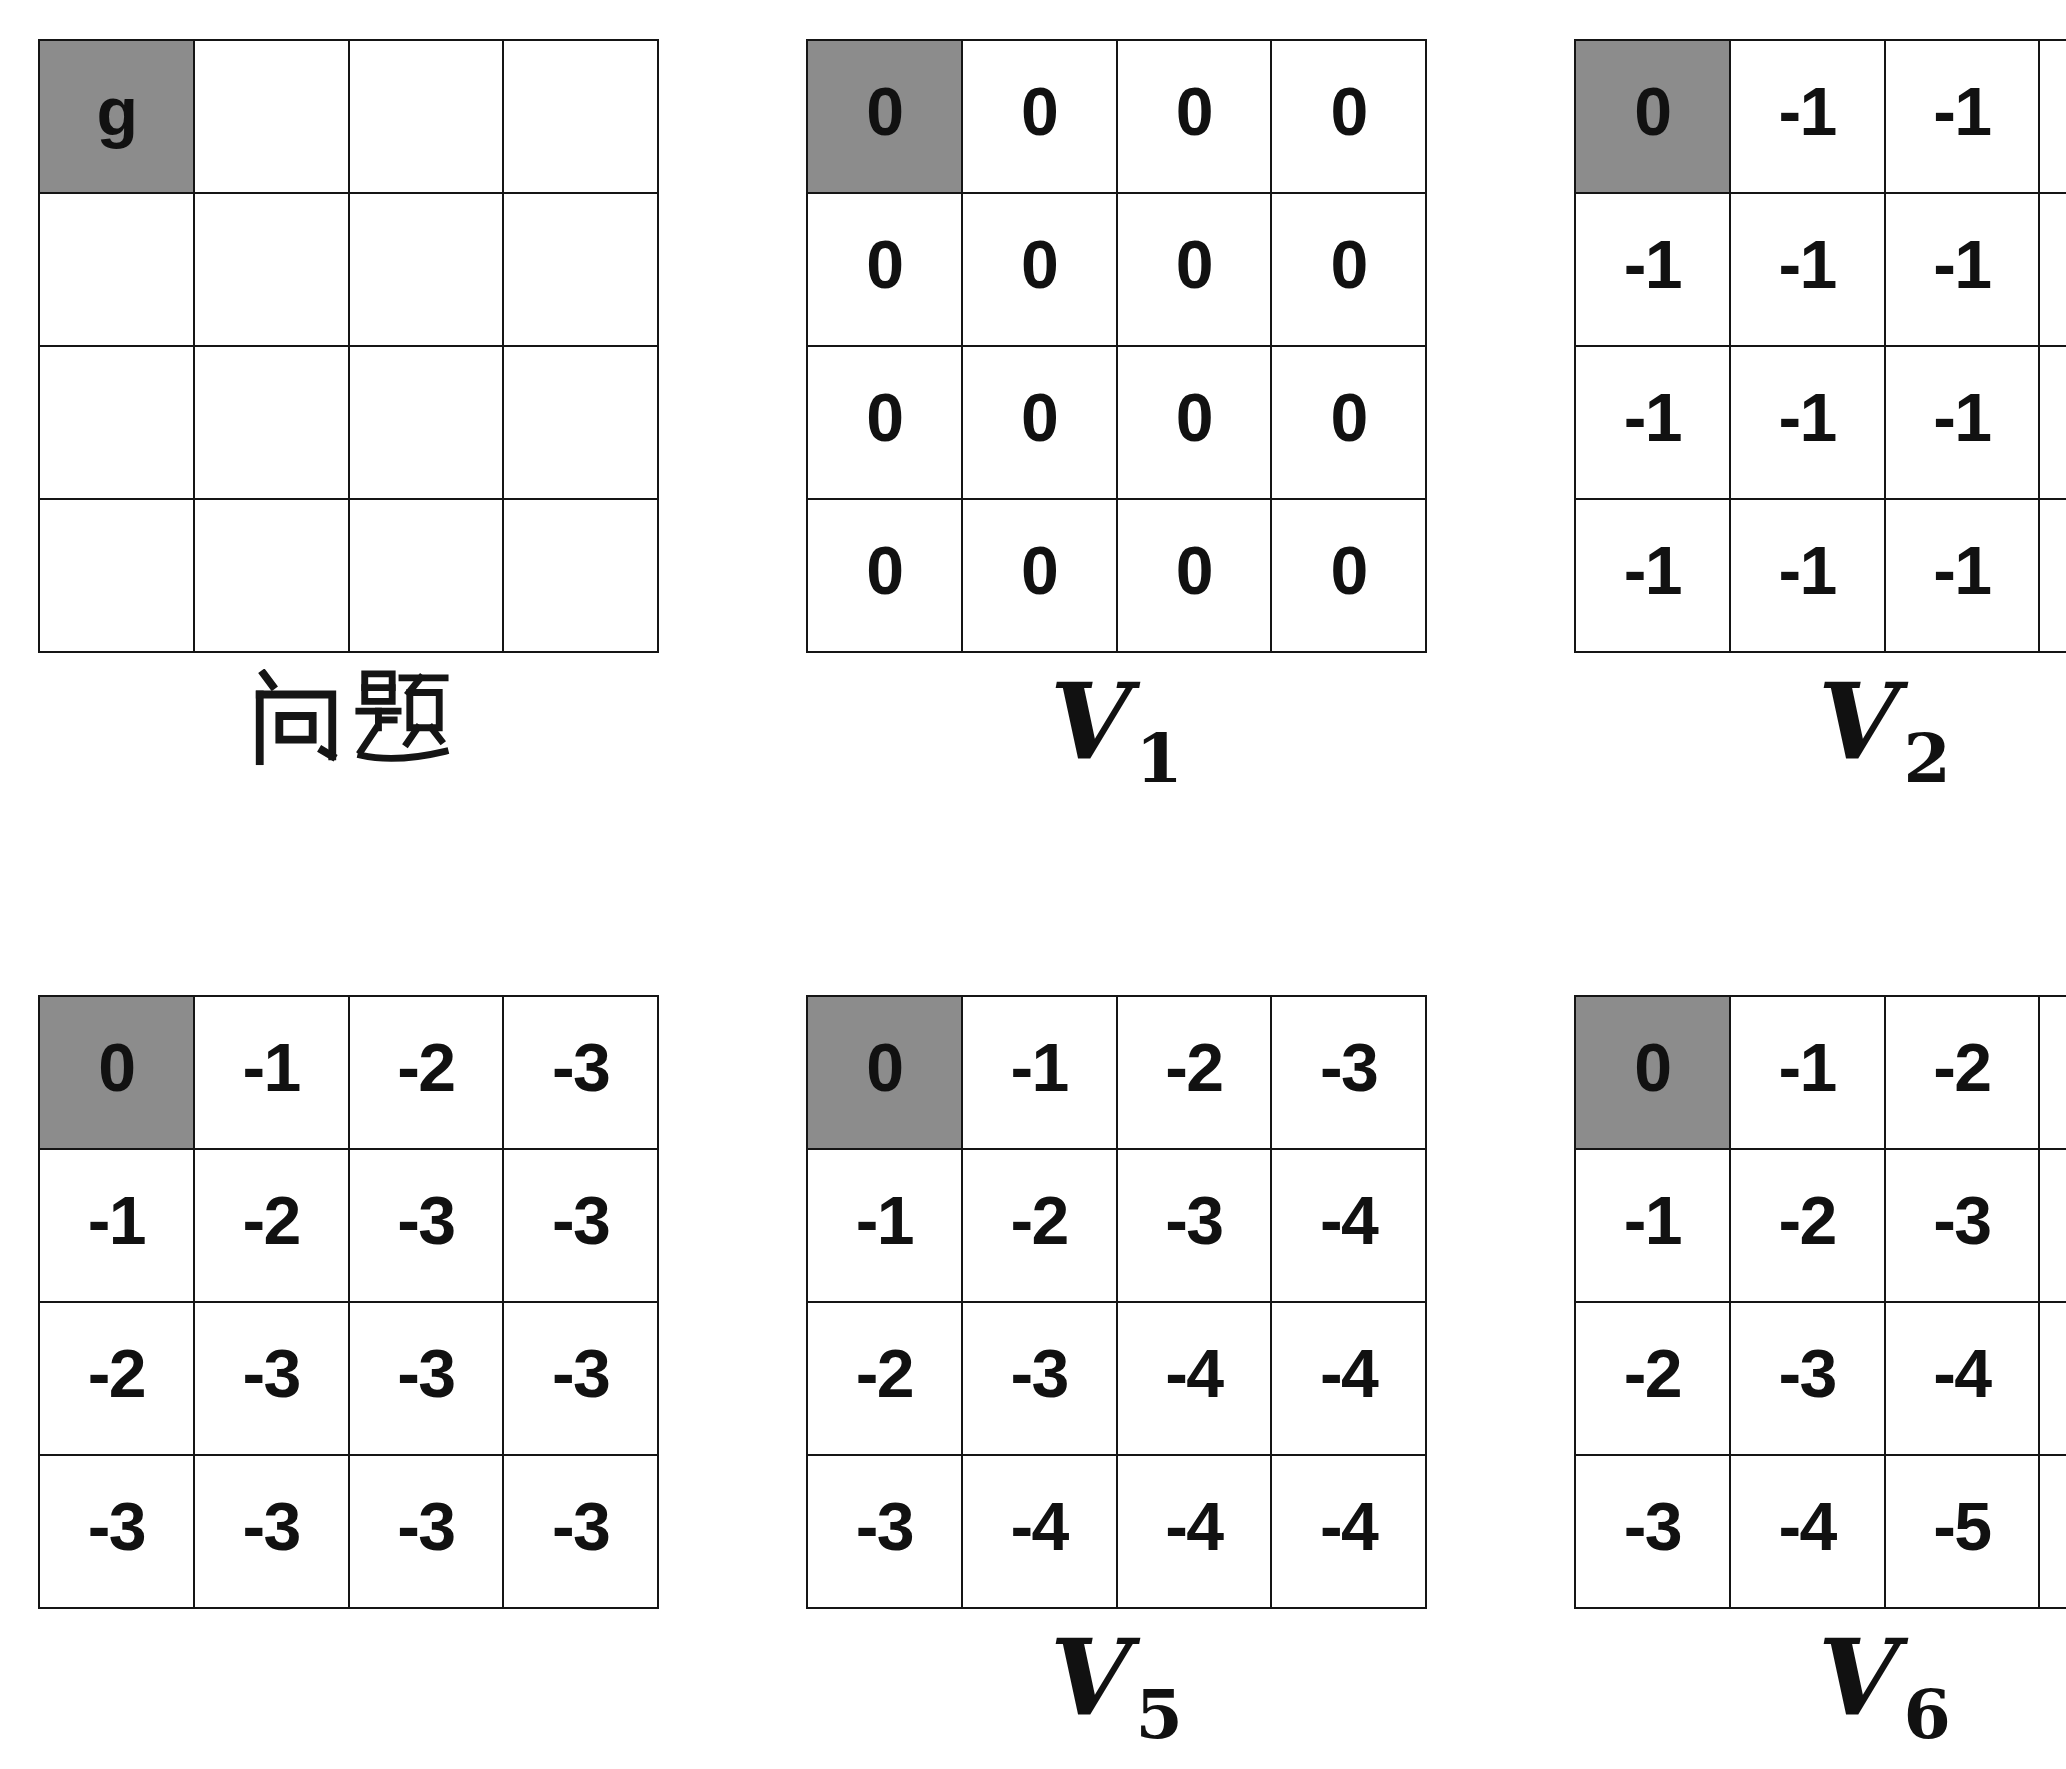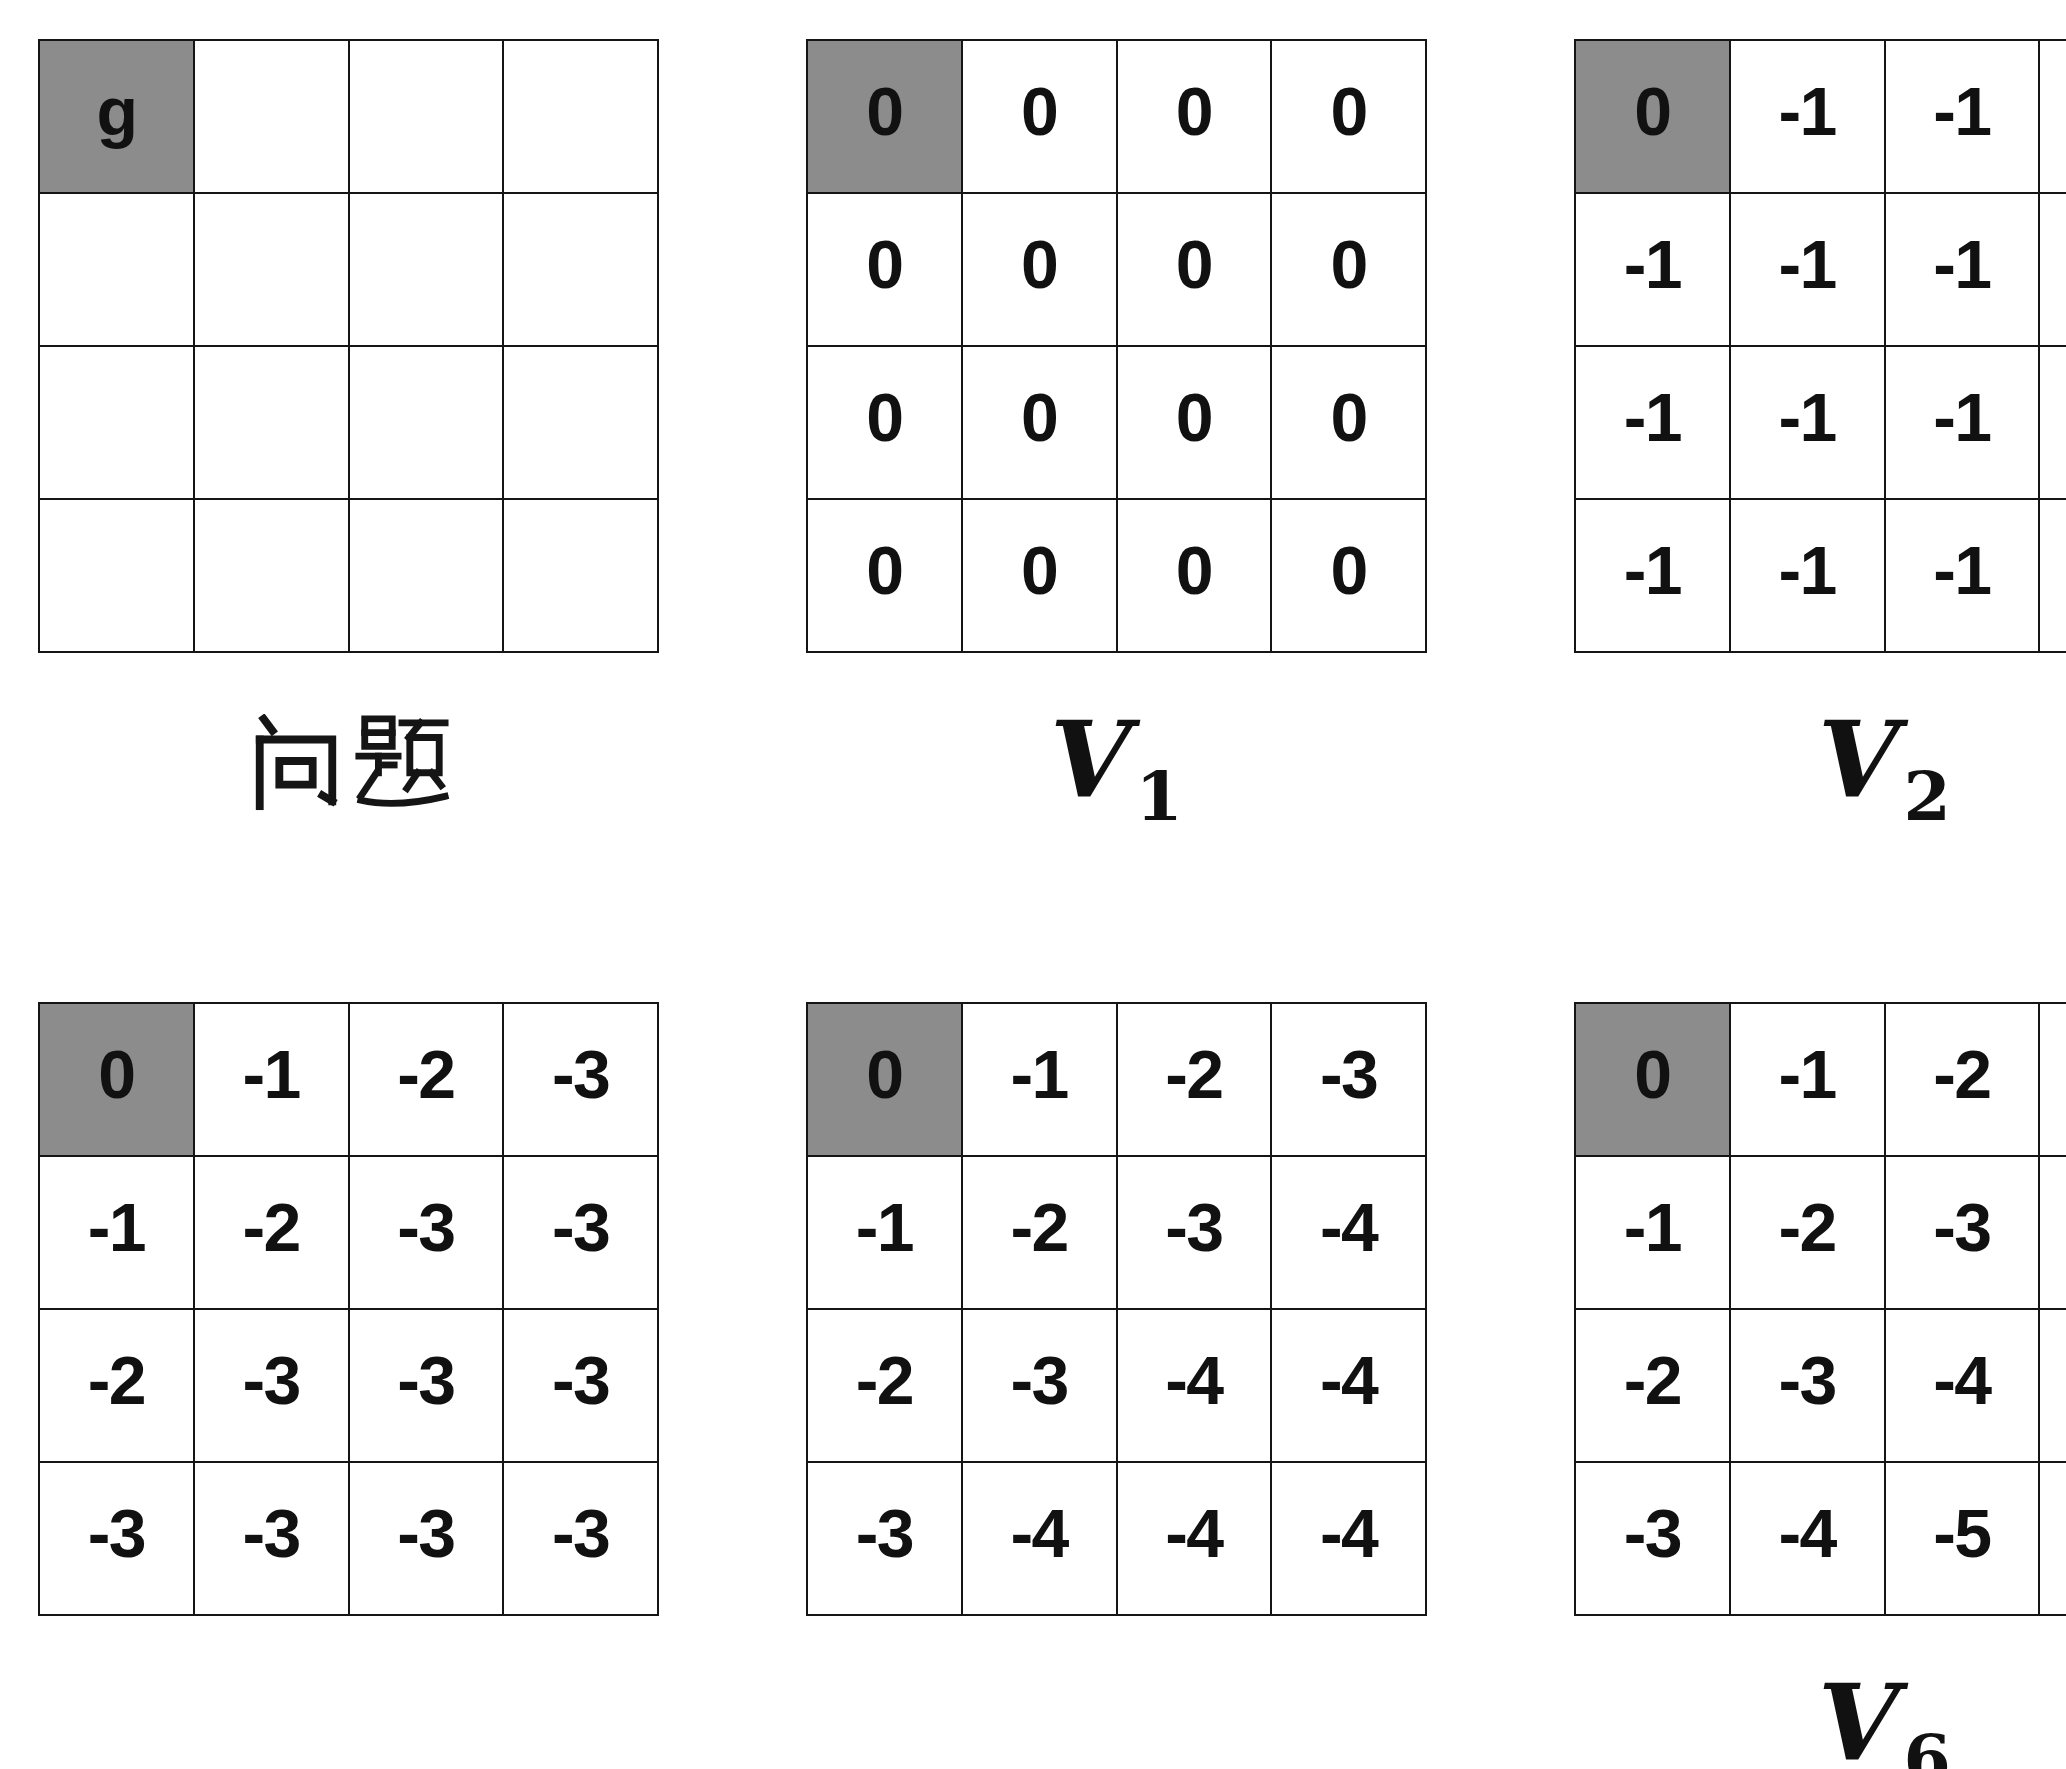--- a/index.html
+++ b/index.html
@@ -22,22 +22,22 @@
   .cell{
     border:1.2px solid var(--line);
     display:flex;align-items:center;justify-content:center;
     padding-bottom:11.6px;box-sizing:border-box;
     font-size:68px;font-weight:700;color:var(--text);
     font-family:"Liberation Sans","DejaVu Sans",sans-serif;
     letter-spacing:-1.7px;
   }
   .cell.goal{background:var(--goal-fill);}
   .caption{
-    margin-top:23px;height:136px;width:621px;
-    display:flex;align-items:flex-end;justify-content:center;
+    margin-top:16px;height:136px;width:621px;
+    display:flex;align-items:flex-start;justify-content:center;
     color:var(--text);
   }
   .vlabel{
     font-family:"DejaVu Serif","Liberation Serif",serif;
     font-weight:700;font-style:italic;font-size:105px;line-height:1;
     white-space:nowrap;
   }
   .vsub{
     font-style:normal;font-size:68px;line-height:1;
     position:relative;top:24px;margin-left:4.1px;
@@ -185,20 +185,23 @@
           <div class="cell">-4</div>
           <div class="cell">-2</div>
           <div class="cell">-3</div>
           <div class="cell">-4</div>
           <div class="cell">-4</div>
           <div class="cell">-3</div>
           <div class="cell">-4</div>
           <div class="cell">-4</div>
           <div class="cell">-4</div>
         </div>
+      <figcaption class="caption">
+        <span class="vlabel"><span class="vbase">V</span><span class="vsub">5</span></span>
+      </figcaption>
     </figure>
 
     <figure class="fig">
       <div class="grid">
           <div class="cell goal">0</div>
           <div class="cell">-1</div>
           <div class="cell">-2</div>
           <div class="cell">-3</div>
           <div class="cell">-1</div>
           <div class="cell">-2</div>

